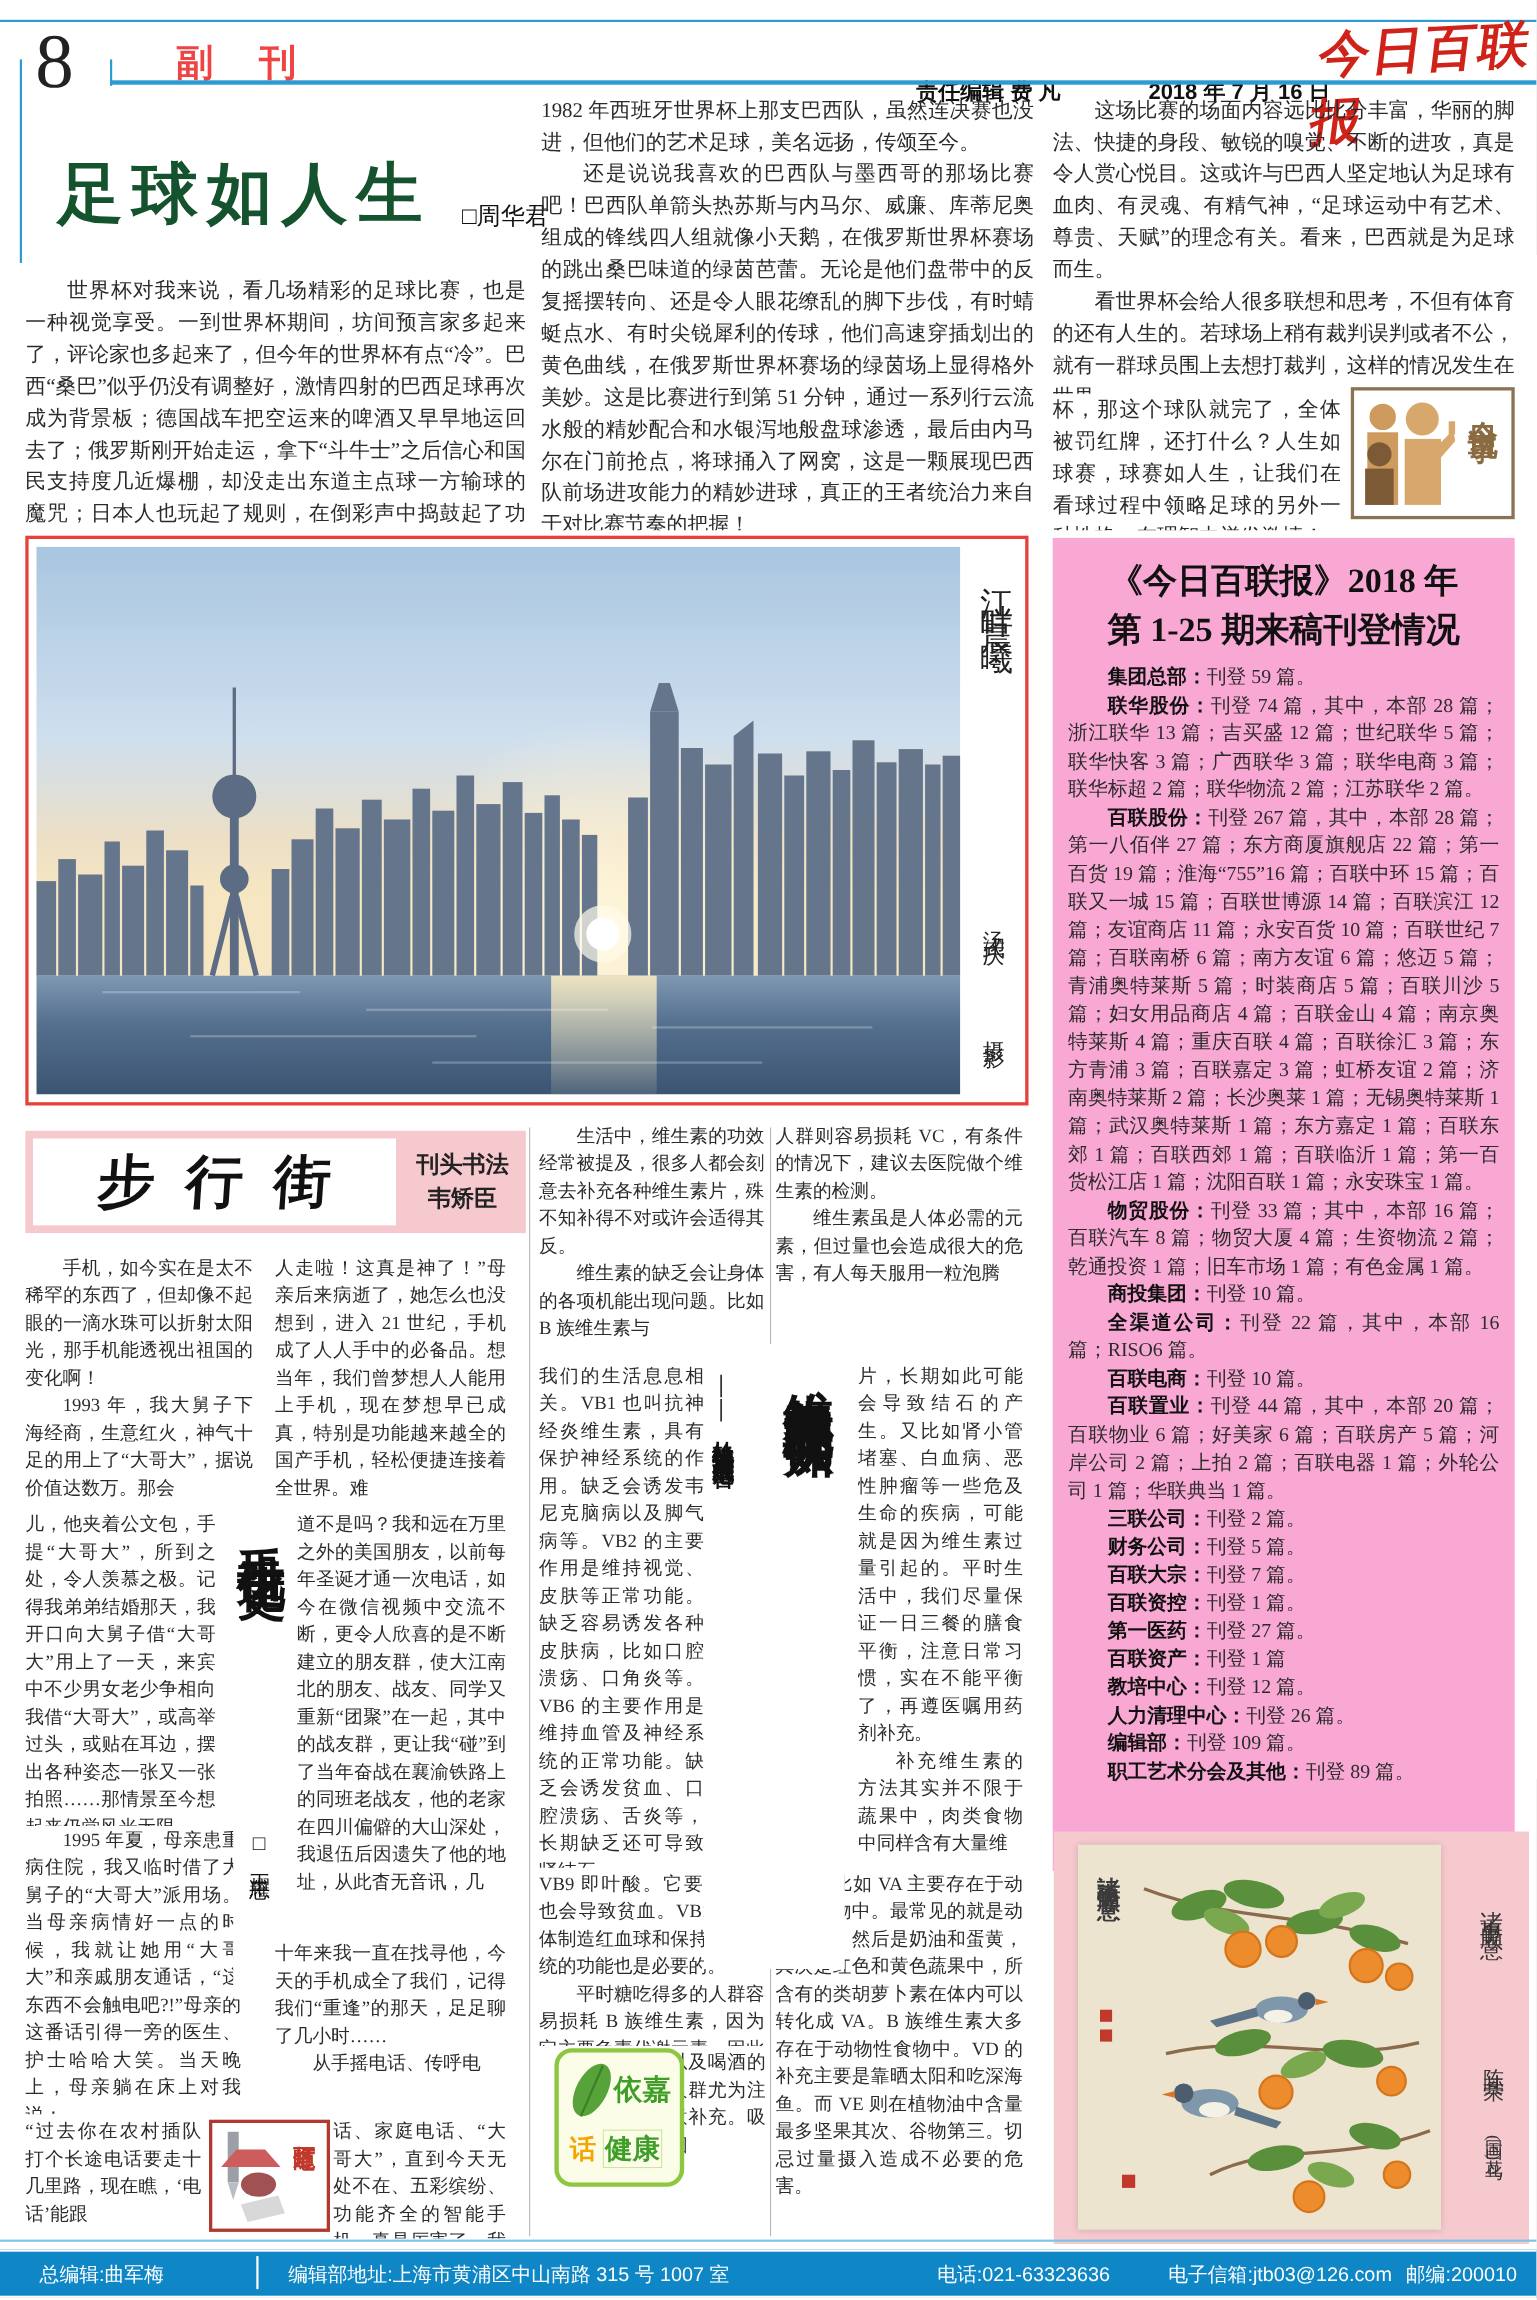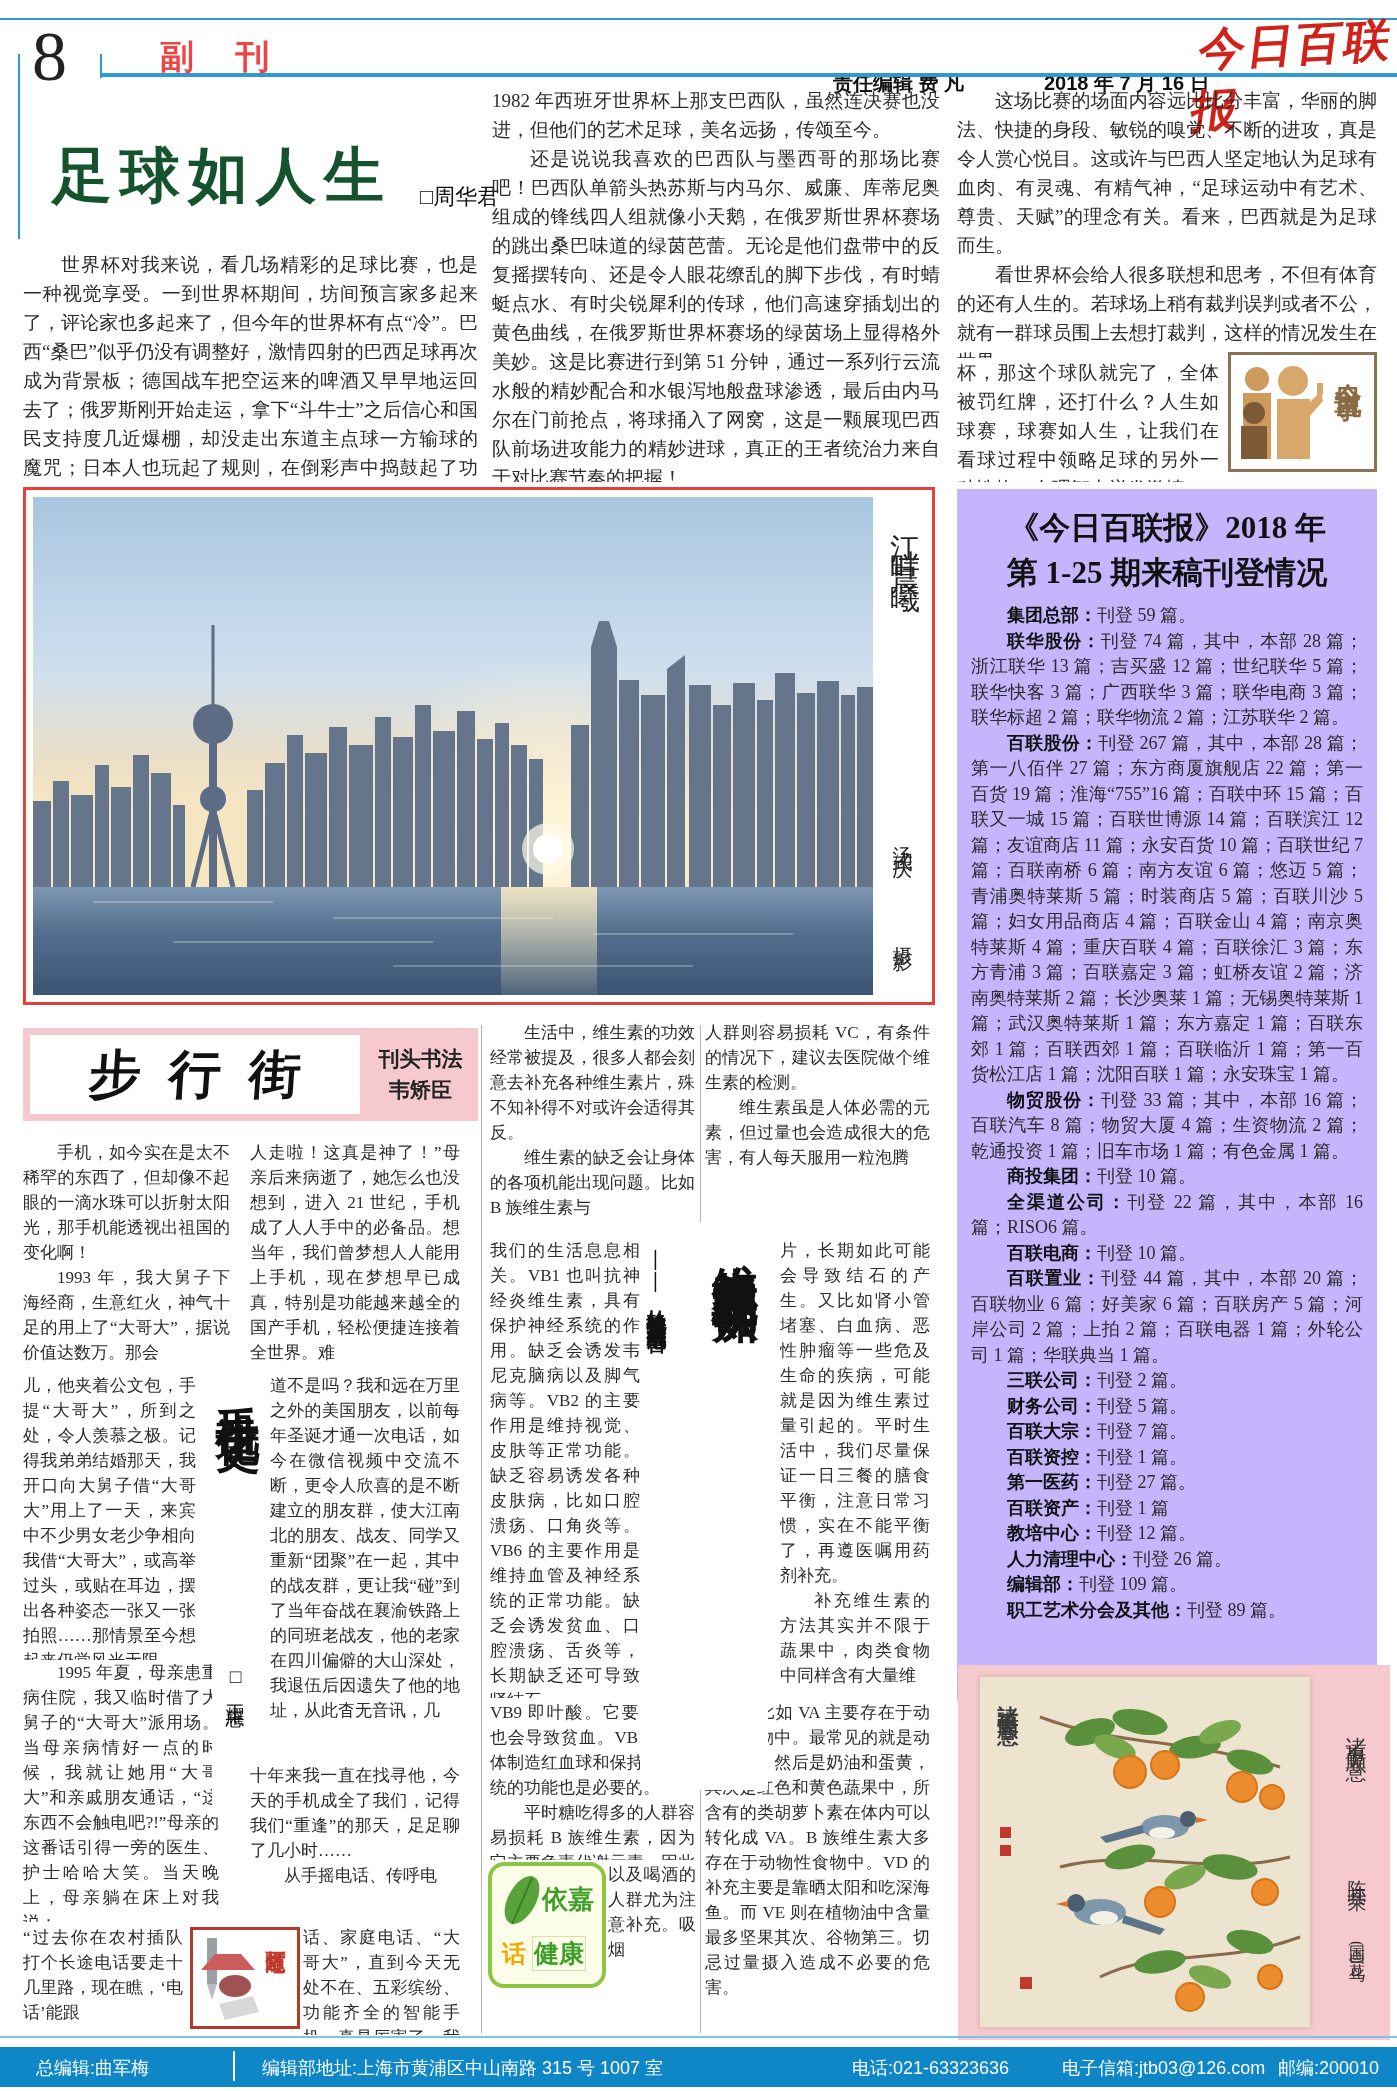--- a/index.html
+++ b/index.html
@@ -23,42 +23,42 @@
   .fauthor{font-size:22px;color:#111;}
   .fa .p{font-size:19px;line-height:29px;}
   
   .talkbox{border:3px solid #8a7254;background:#fff;}
   .talktext{font-size:27px;font-weight:bold;color:#8a6b42;letter-spacing:4px;}
   
   .photobox{border:3px solid #e6403a;background:#fff;}
   .caption1{font-size:30px;letter-spacing:16px;color:#222;}
   .caption2{font-size:20px;letter-spacing:6px;color:#222;}
   
-  .report{background:#c4b5fd;}
+  .report{background:#f9a8d4;}
   .rtitle{font-size:31px;font-weight:bold;text-align:center;line-height:45px;color:#111;}
   .rbody{font-size:18px;line-height:25.5px;}
   .rbody p{margin:0;text-align:justify;text-indent:2em;}
   .rlabel{font-family:"Liberation Sans","DejaVu Sans",sans-serif;font-weight:bold;color:#111;}
   
   .vrule{background:#b5b5b5;width:1px;}
   .banner{background:#f5c9cd;}
   .bannerwhite{background:#fff;display:flex;align-items:center;justify-content:center;}
   .bw-text{font-size:52px;font-weight:bold;letter-spacing:28px;text-indent:28px;color:#111;
            transform:skewX(-4deg);}
   .bnote{font-size:21px;color:#222;text-align:center;line-height:31px;font-weight:bold;}
   .small .p{font-size:17px;line-height:25px;}
   .inset{background:#fff;}
   .ptitle{font-size:44px;font-weight:bold;letter-spacing:6px;color:#111;}
   .pauthor{font-size:19px;color:#111;letter-spacing:2px;}
   .vtitle{font-size:46px;font-weight:bold;letter-spacing:4px;color:#111;}
   .vsub{font-size:20px;font-weight:bold;color:#111;letter-spacing:2px;}
   
   .lampbox{border:3px solid #b03a2e;background:#fff;}
   .lamptext{font-size:20px;font-weight:bold;color:#c0392b;letter-spacing:1px;}
-  .yijiabox{border:4px solid #8dc63f;border-radius:16px;background:#fbfde9;}
+  .yijiabox{border:4px solid #8dc63f;border-radius:16px;background:#fbfde9;margin-left:16px;}
   .yj1{font-size:26px;font-weight:bold;color:#3f9e28;}
   .yj2{font-size:24px;font-weight:bold;color:#f5a500;}
   .yj3{font-size:25px;font-weight:bold;color:#3f9e28;border:1px solid #cde79a;padding:0 1px;}
   
   .pinkbox{background:#f5c9cd;}
   .paper{background:#ece4cf;box-shadow:0 0 6px rgba(0,0,0,.15);}
   .plabel{color:#333;}
   .plab1{font-size:21px;letter-spacing:8px;}
   .plab2{font-size:19px;letter-spacing:6px;}
   .plab3{font-size:16px;letter-spacing:4px;}

